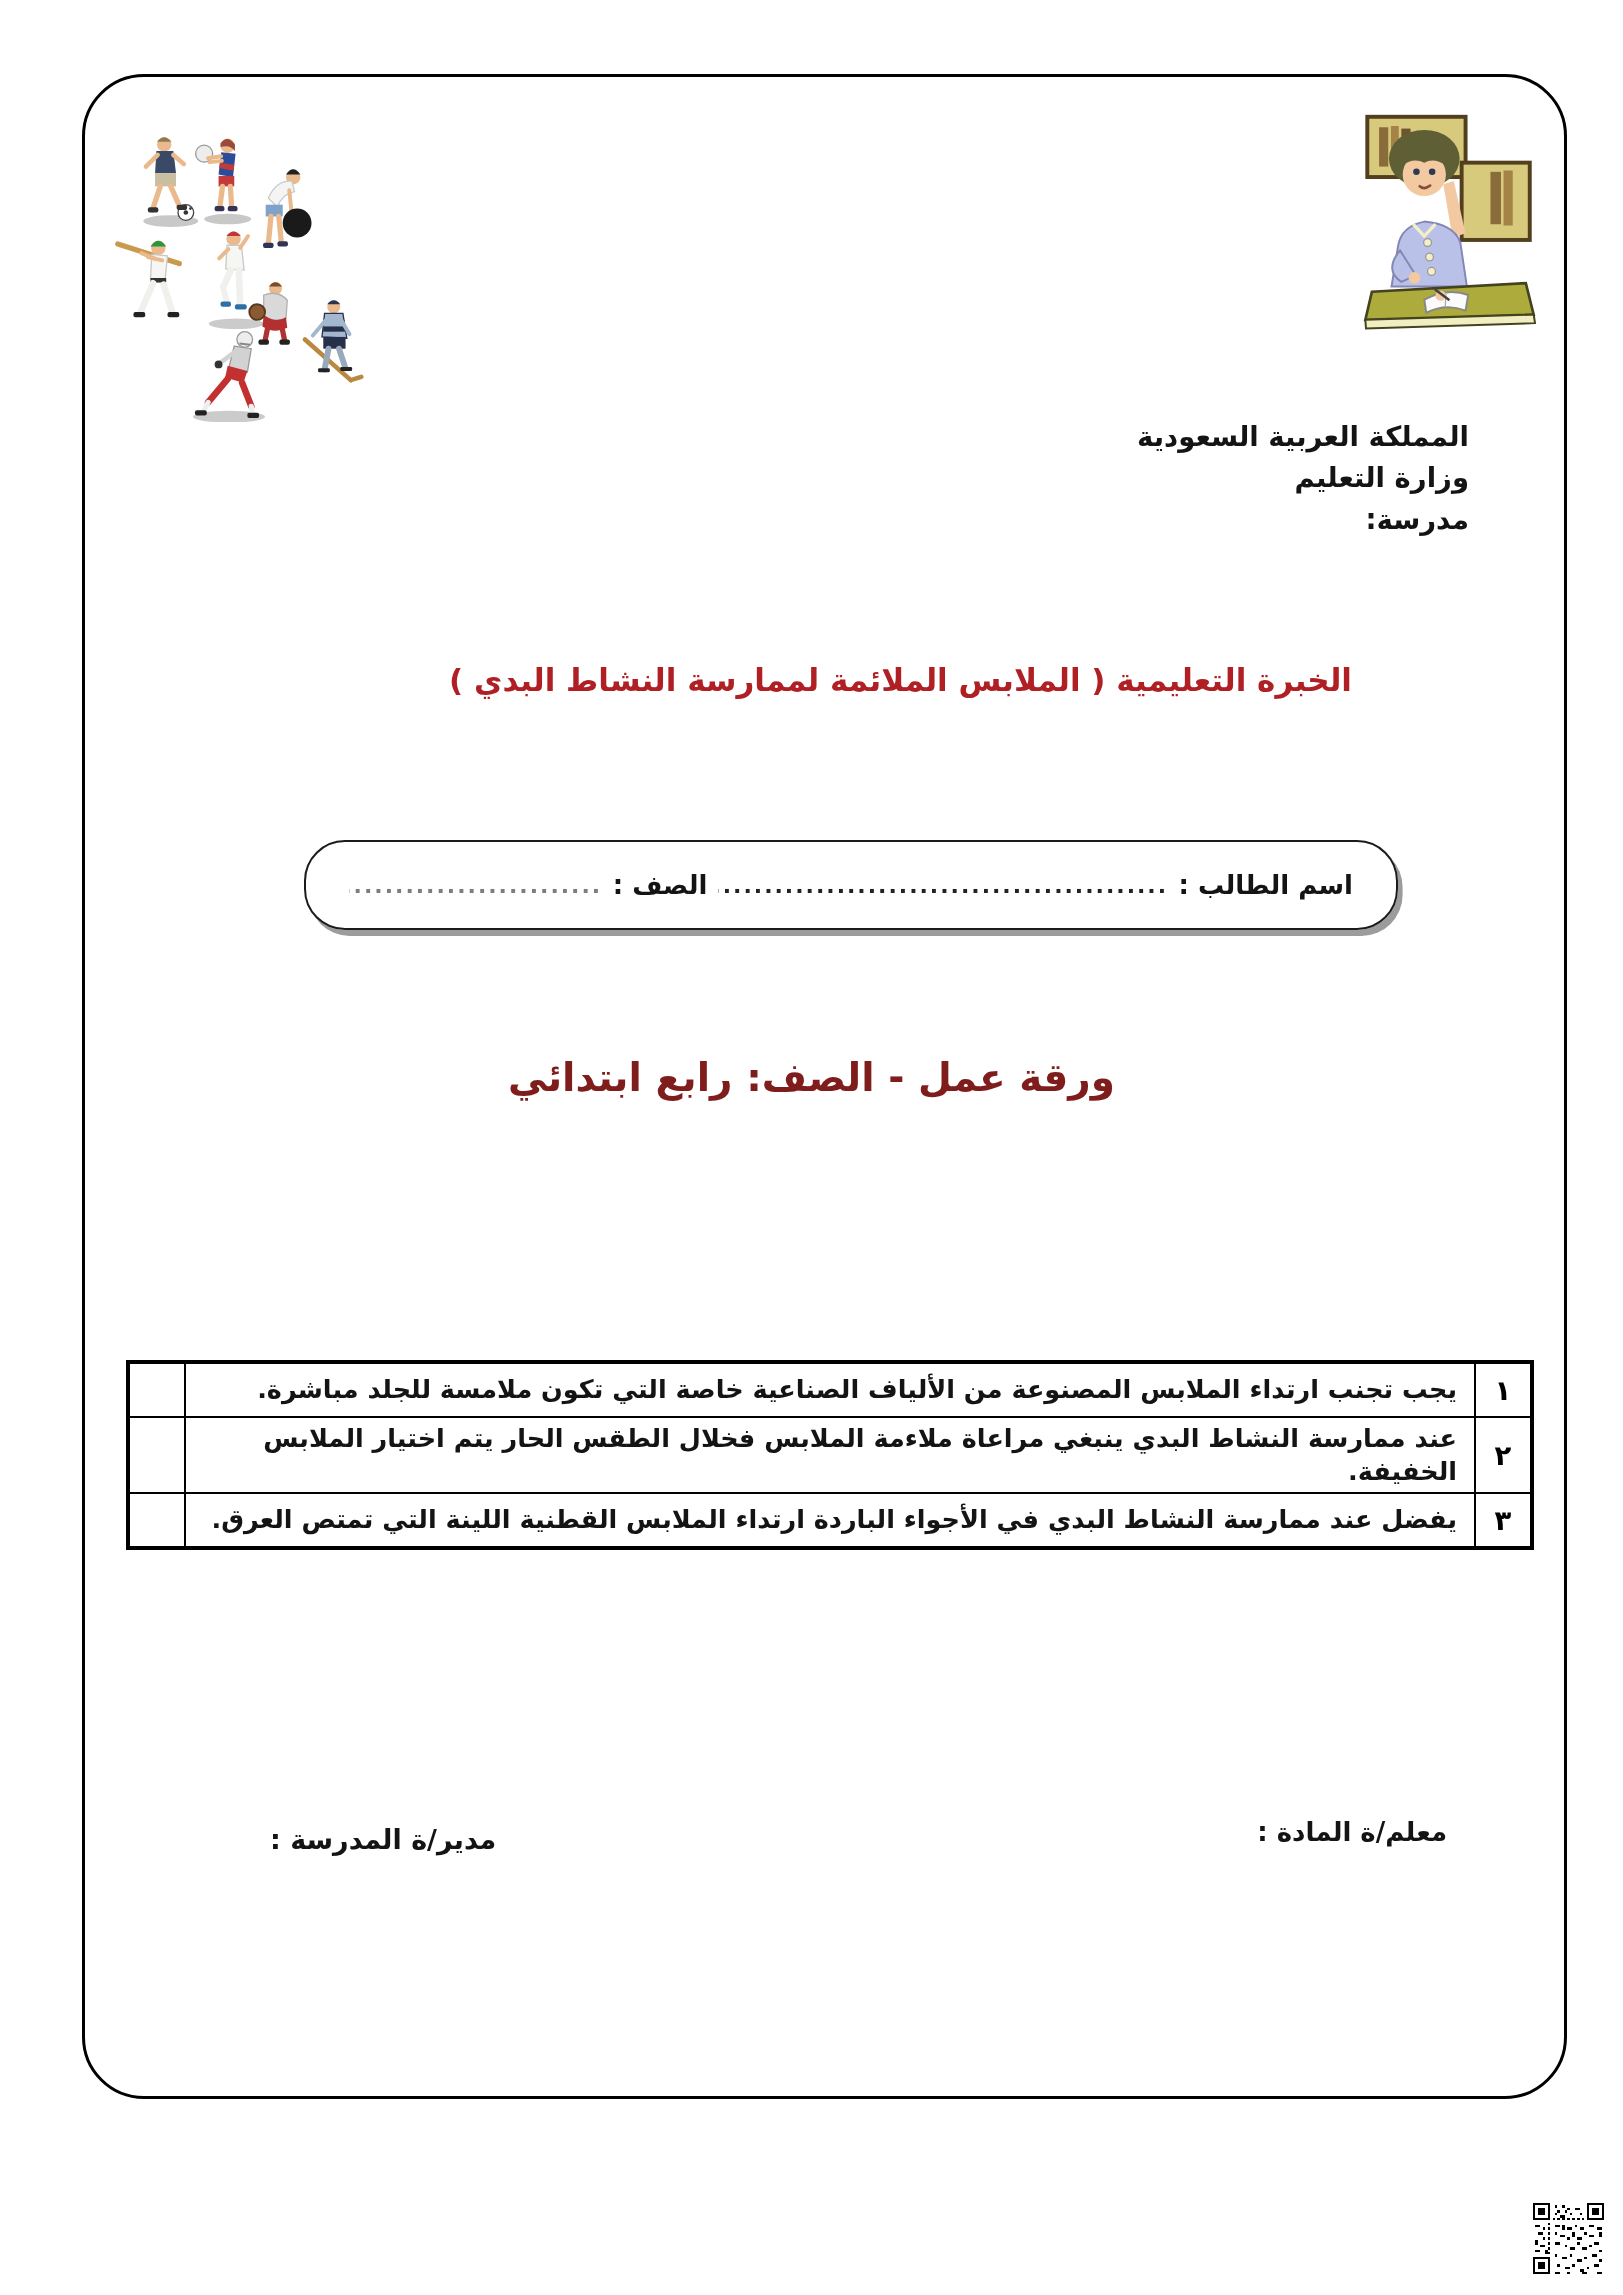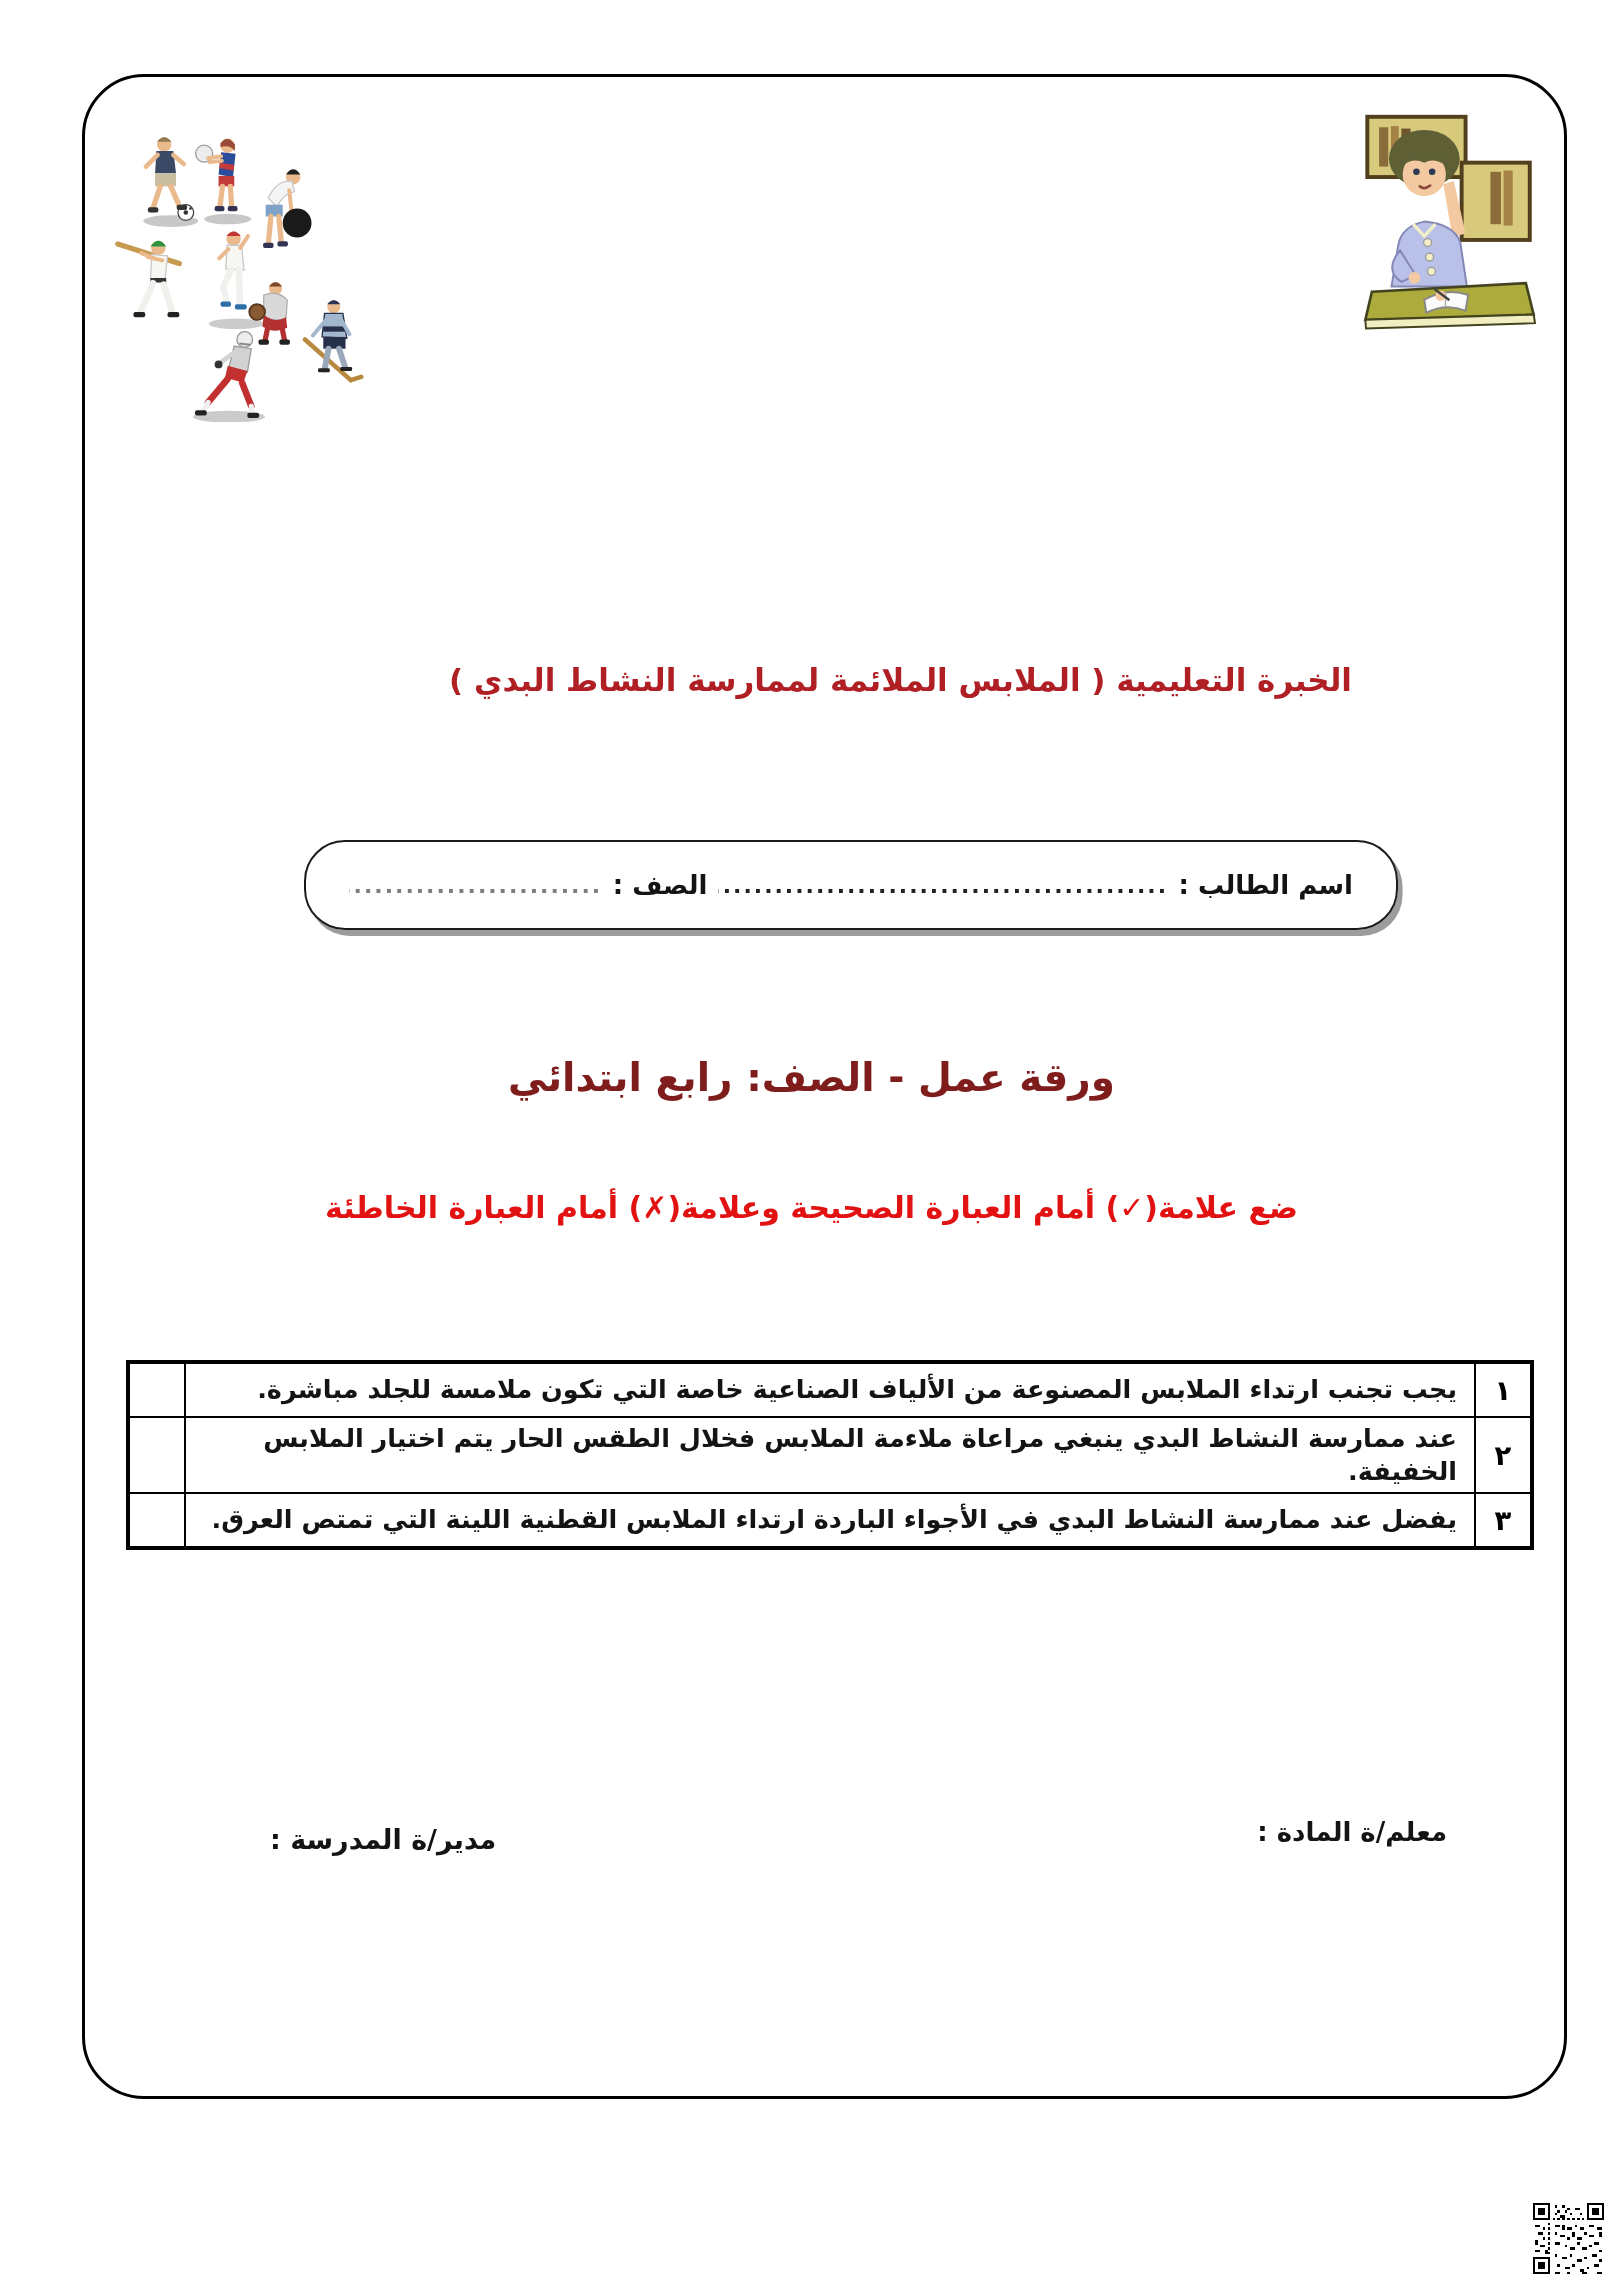--- a/index.html
+++ b/index.html
@@ -195,33 +195,37 @@
       <polygon points="5,328 262,320 264,333 6,341" fill="#F1EFC2" stroke="#43431F" stroke-width="3"></polygon>
     </g>
     <g>
       <path d="M95 297 Q130 278 162 290 L158 314 Q128 302 98 317 Z" fill="#FBFBFB" stroke="#888" stroke-width="3"></path>
       <path d="M128 286 L127 308" stroke="#aaa" stroke-width="2"></path>
       <circle cx="120" cy="291" r="8" fill="#F3C9A1"></circle>
       <line x1="112" y1="282" x2="132" y2="297" stroke="#444" stroke-width="4" stroke-linecap="round"></line>
     </g>
   </svg>
 
+  <div class="hdr ar">
+    <div>المملكة العربية السعودية</div>
+    <div>وزارة التعليم</div>
+    <div>مدرسة:</div>
+  </div>
 
   <div class="doc-title ar">الخبرة التعليمية ( الملابس الملائمة لممارسة النشاط البدي  )</div>
 
   <div class="name-box ar">
     <span class="lbl">اسم الطالب :</span>
     <span class="dots d1">................................................................</span>
     <span class="lbl">الصف :</span>
     <span class="dots gray d2">.....................................</span>
   </div>
 
   <div class="ws-heading ar">ورقة عمل  -  الصف: رابع ابتدائي</div>
 
-  <div class="instruction ar">ضع علامة(✓) أمام العبارة الصحيحة وعلامة(✗) أمام العبارة الخاطئة</div>
 
   <div class="q-table">
     <div class="cell num">١</div>
     <div class="cell stmt ar">يجب تجنب ارتداء الملابس المصنوعة من الألياف الصناعية خاصة التي تكون ملامسة للجلد مباشرة.</div>
     <div class="cell ans"></div>
 
     <div class="cell num">٢</div>
     <div class="cell stmt ar">عند ممارسة النشاط البدي ينبغي مراعاة ملاءمة الملابس فخلال الطقس الحار يتم اختيار الملابس الخفيفة.</div>
     <div class="cell ans"></div>
 

